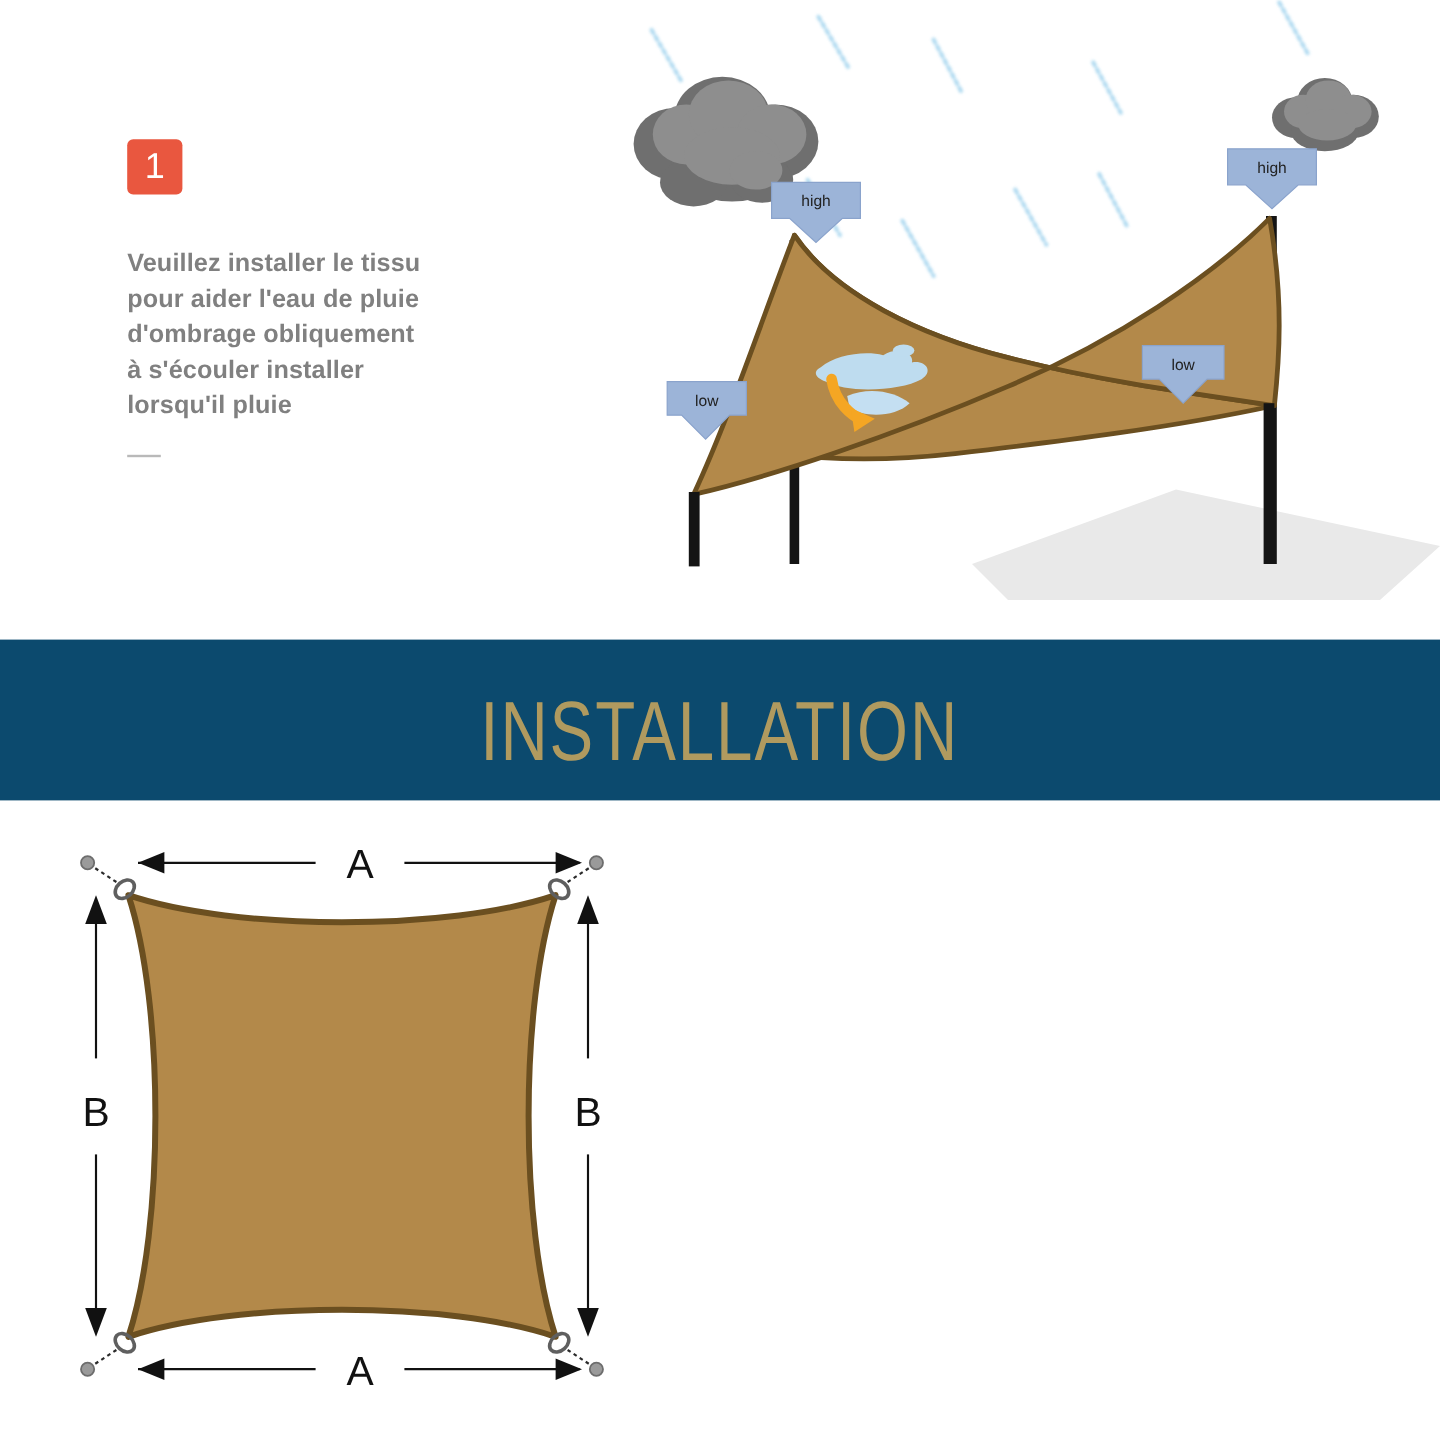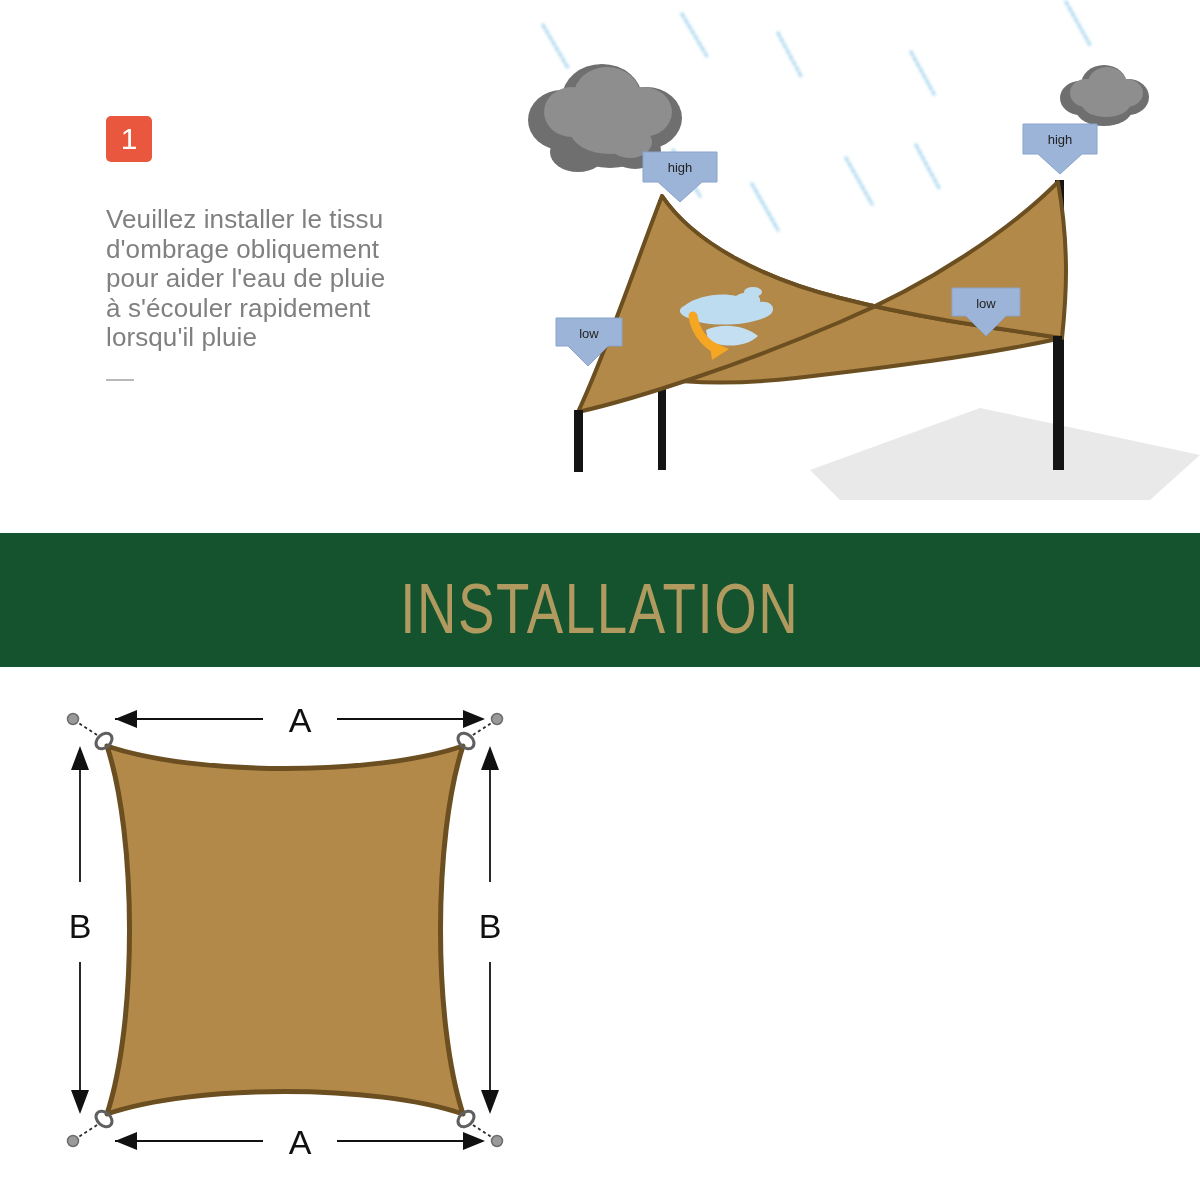--- a/index.html
+++ b/index.html
@@ -23,36 +23,36 @@
     background:#e9573f;
     color:#fff;
     font-size:30px;
     line-height:46px;
     text-align:center;
     font-weight:400;
     font-family:"Liberation Sans","DejaVu Sans",sans-serif;
   }
   .step-text{
     color:#808080;
-    font-size:26px;
+    font-size:21px;
     line-height:29.5px;
-    font-weight:400;
+    font-weight:700;
     letter-spacing:.1px;
   }
   .step-rule{
     width:28px;height:2px;background:#b9b9b9;margin-top:26px;
   }
 
   #step1-badge{position:absolute;left:106px;top:116px;}
   #step1-text{position:absolute;left:106px;top:205px;width:280px;}
 
   
   #banner{
     position:absolute;left:0;top:533px;width:1200px;height:152px;
-    background:#14532d;
+    background:#0c4a6e;
     display:flex;align-items:center;justify-content:center;
   }
   #banner-title{
     color:#b09a5f;
     font-size:70px;
     letter-spacing:2px;
     font-weight:300;
     font-family:"Liberation Sans","DejaVu Sans",sans-serif;
     transform:scaleX(0.78);
     transform-origin:center;
@@ -79,23 +79,23 @@
 <body>
 
 <div id="page">
 
   <div class="panel" id="panel-step1">
 
     <div class="step-badge" id="step1-badge">1</div>
 
     <div class="step-text" id="step1-text">
       <div>Veuillez installer le tissu</div>
+      <div>pour aider l'eau de pluie</div>
       <div>d'ombrage obliquement</div>
-      <div>pour aider l'eau de pluie</div>
-      <div>à s'écouler rapidement</div>
+      <div>à s'écouler installer</div>
       <div>lorsqu'il pluie</div>
       <div class="step-rule"></div>
     </div>
 
     <div id="illus-rain">
       <svg width="690" height="520" viewBox="0 0 690 520" xmlns="http://www.w3.org/2000/svg">
         <defs>
           <filter id="rainblur" x="-60%" y="-60%" width="220%" height="220%">
             <feGaussianBlur stdDeviation="1.4"></feGaussianBlur>
           </filter>

